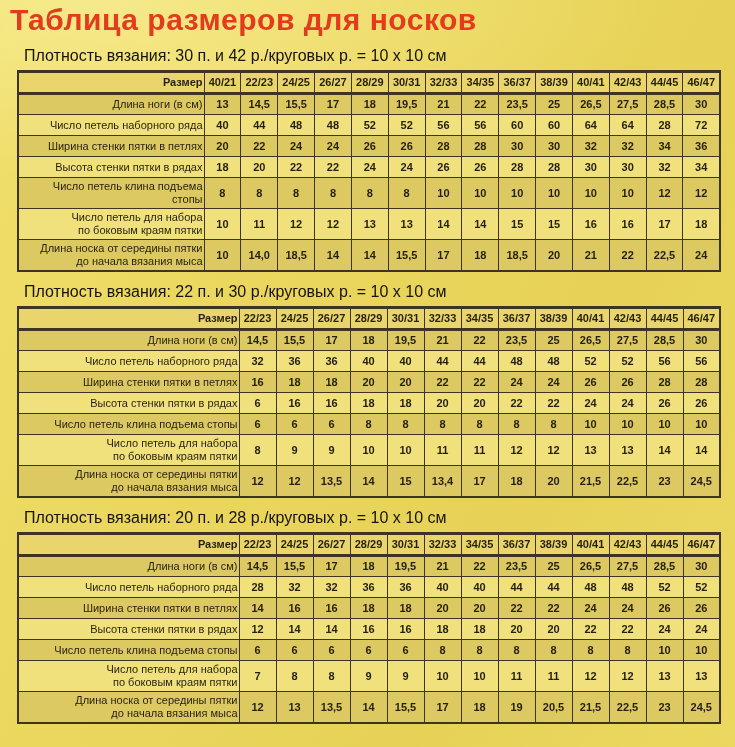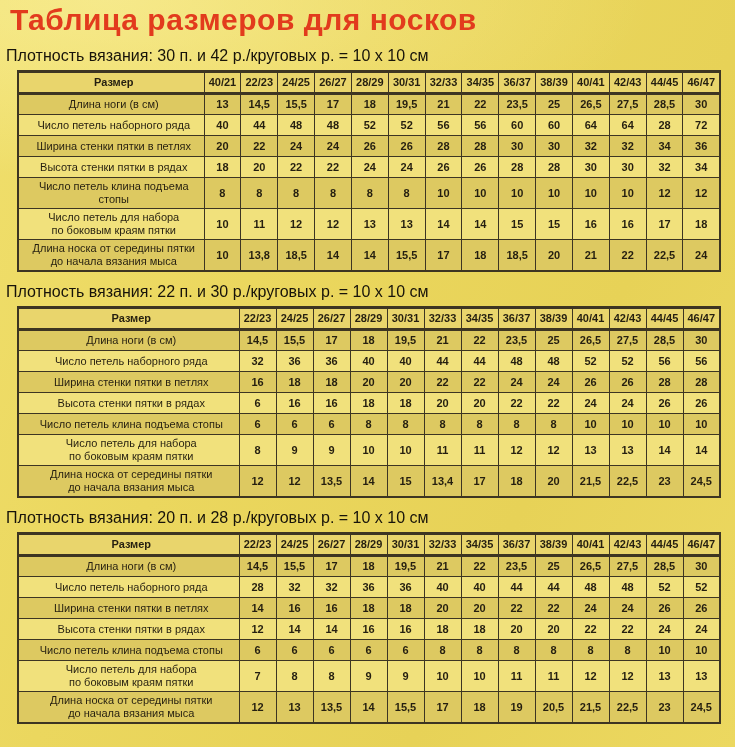--- a/index.html
+++ b/index.html
@@ -22,21 +22,21 @@
     background:
       radial-gradient(ellipse 900px 300px at 15% 0%, rgba(255,248,180,0.45), rgba(255,248,180,0) 60%),
       linear-gradient(115deg, #f0df6c 0%, #ebd75e 35%, #e7d257 70%, #ecd860 100%);
   }
   .page-title {
     margin: 0; padding: 4px 4px 0 10px;
     font-size: 30px; line-height: 32px; font-weight: bold;
     color: var(--title); letter-spacing: 0.5px;
   }
   .gauge {
-    margin: 11px 0 5px 6px;
+    margin: 11px 0 5px 24px;
     font-size: 16px; line-height: 18px; font-weight: normal;
     color: #17130a;
   }
   table.size-table {
     border-collapse: collapse; table-layout: fixed;
     width: 704px; margin: 0 0 0 17px;
     border: 2px solid var(--grid);
     border-top-width: 3px;
   }
   table.size-table th, table.size-table td {
@@ -47,21 +47,21 @@
     overflow: hidden;
   }
   table.size-table thead th {
     background: var(--header-row);
     font-weight: bold;
     height: 22px;
     border-bottom: 3px solid var(--grid);
   }
   table.size-table th.label-col,
   table.size-table td.label {
-    text-align: center; padding-left: 6px;
+    text-align: right; padding-left: 6px;
   }
   table.size-table td.label {
     white-space: pre-line;
     font-weight: normal;
     margin-left: 10px;
   }
   table.size-table td { font-weight: bold; height: 21px; }
   table.size-table tr.dark td { background: var(--row-dark); }
   table.size-table tr.light td { background: var(--row-light); }
   .t1 th.label-col { width: 186px; }
@@ -195,21 +195,21 @@
           <td>15</td>
           <td>16</td>
           <td>16</td>
           <td>17</td>
           <td>18</td>
         </tr>
         <tr class="dark">
           <td class="label">Длина носка от середины пятки
 до начала вязания мыса</td>
           <td>10</td>
-          <td>13,8</td>
+          <td>14,0</td>
           <td>18,5</td>
           <td>14</td>
           <td>14</td>
           <td>15,5</td>
           <td>17</td>
           <td>18</td>
           <td>18,5</td>
           <td>20</td>
           <td>21</td>
           <td>22</td>

